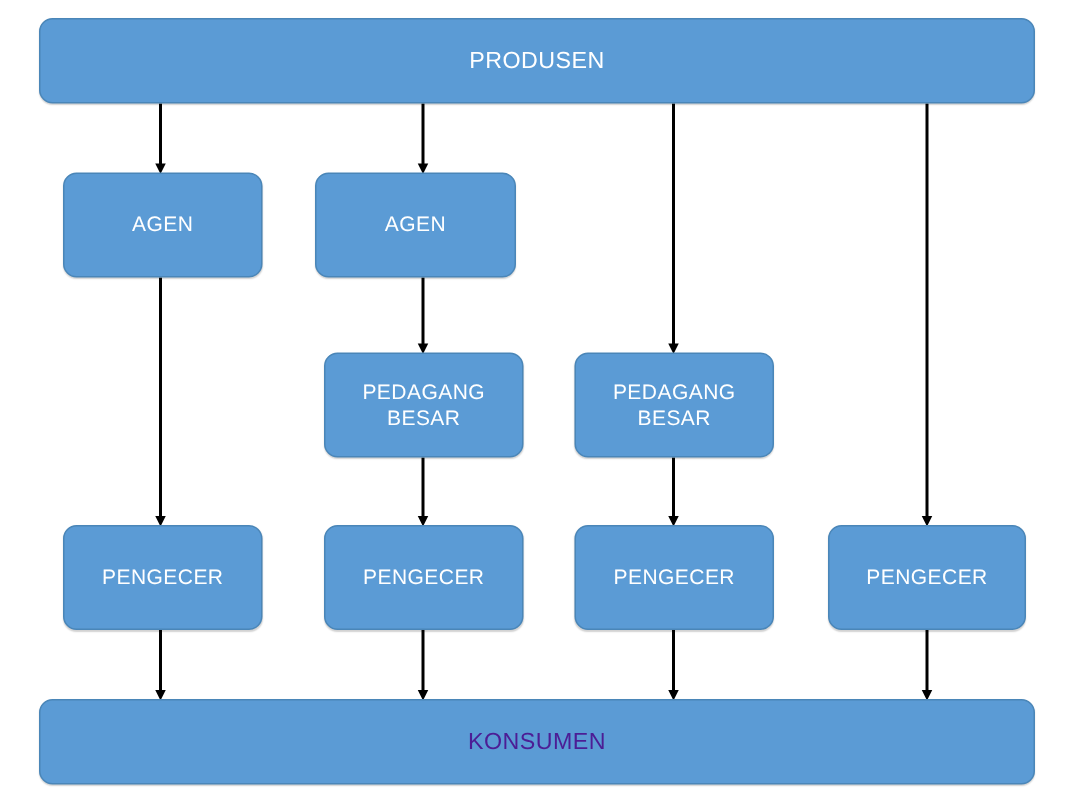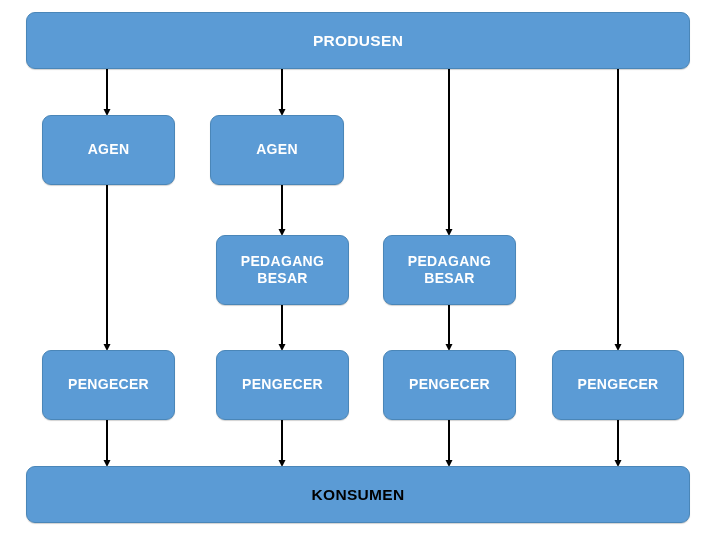--- a/index.html
+++ b/index.html
@@ -32,21 +32,20 @@
   }
   .node-wide {
     font-size: 15.5px;
   }
   .node-small {
     font-size: 14px;
   }
   .node-label {
     display: block;
     white-space: pre-line;
-    font-weight: bold;
   }
   .conn {
     position: absolute;
     overflow: visible;
   }
 </style>
 </head>
 <body>
 
 <div id="canvas">
@@ -122,16 +121,16 @@
     </div>
     <div class="node node-small" style="left: 216px; top: 350px; width: 133px; height: 70px; background: rgb(91, 155, 213); border-color: rgb(74, 134, 184); color: rgb(255, 255, 255);">
       <span class="node-label">PENGECER</span>
     </div>
     <div class="node node-small" style="left: 383px; top: 350px; width: 133px; height: 70px; background: rgb(91, 155, 213); border-color: rgb(74, 134, 184); color: rgb(255, 255, 255);">
       <span class="node-label">PENGECER</span>
     </div>
     <div class="node node-small" style="left: 552px; top: 350px; width: 132px; height: 70px; background: rgb(91, 155, 213); border-color: rgb(74, 134, 184); color: rgb(255, 255, 255);">
       <span class="node-label">PENGECER</span>
     </div>
-    <div class="node node-wide" style="left: 26px; top: 466px; width: 664px; height: 57px; background: rgb(91, 155, 213); border-color: rgb(74, 134, 184); color: #000000;">
+    <div class="node node-wide" style="left: 26px; top: 466px; width: 664px; height: 57px; background: rgb(91, 155, 213); border-color: rgb(74, 134, 184); color: #4c1d95;">
       <span class="node-label">KONSUMEN</span>
     </div>
   </div>
 
 </body></html>

